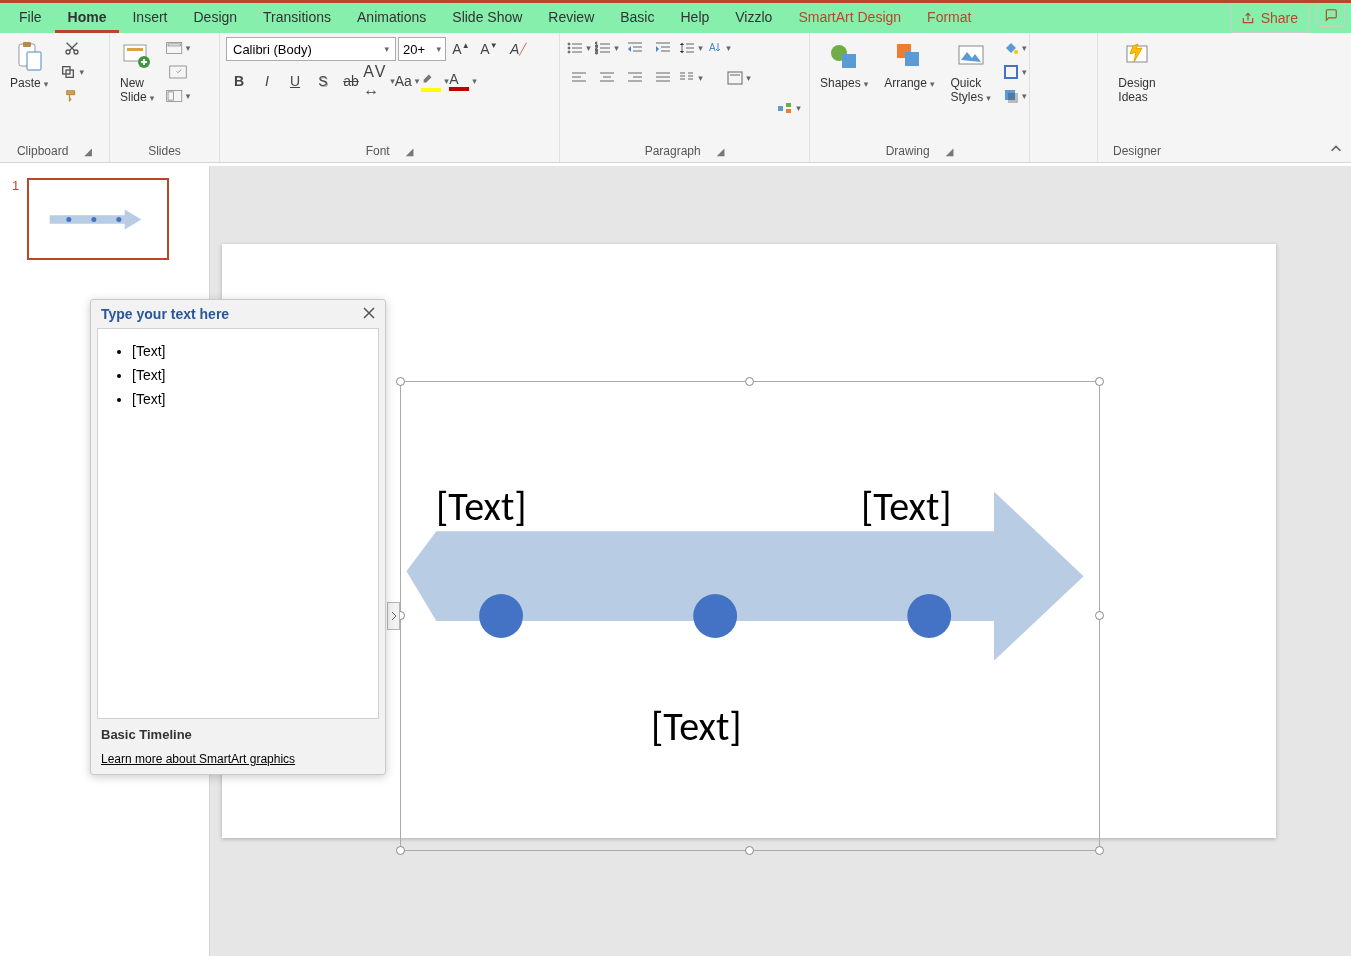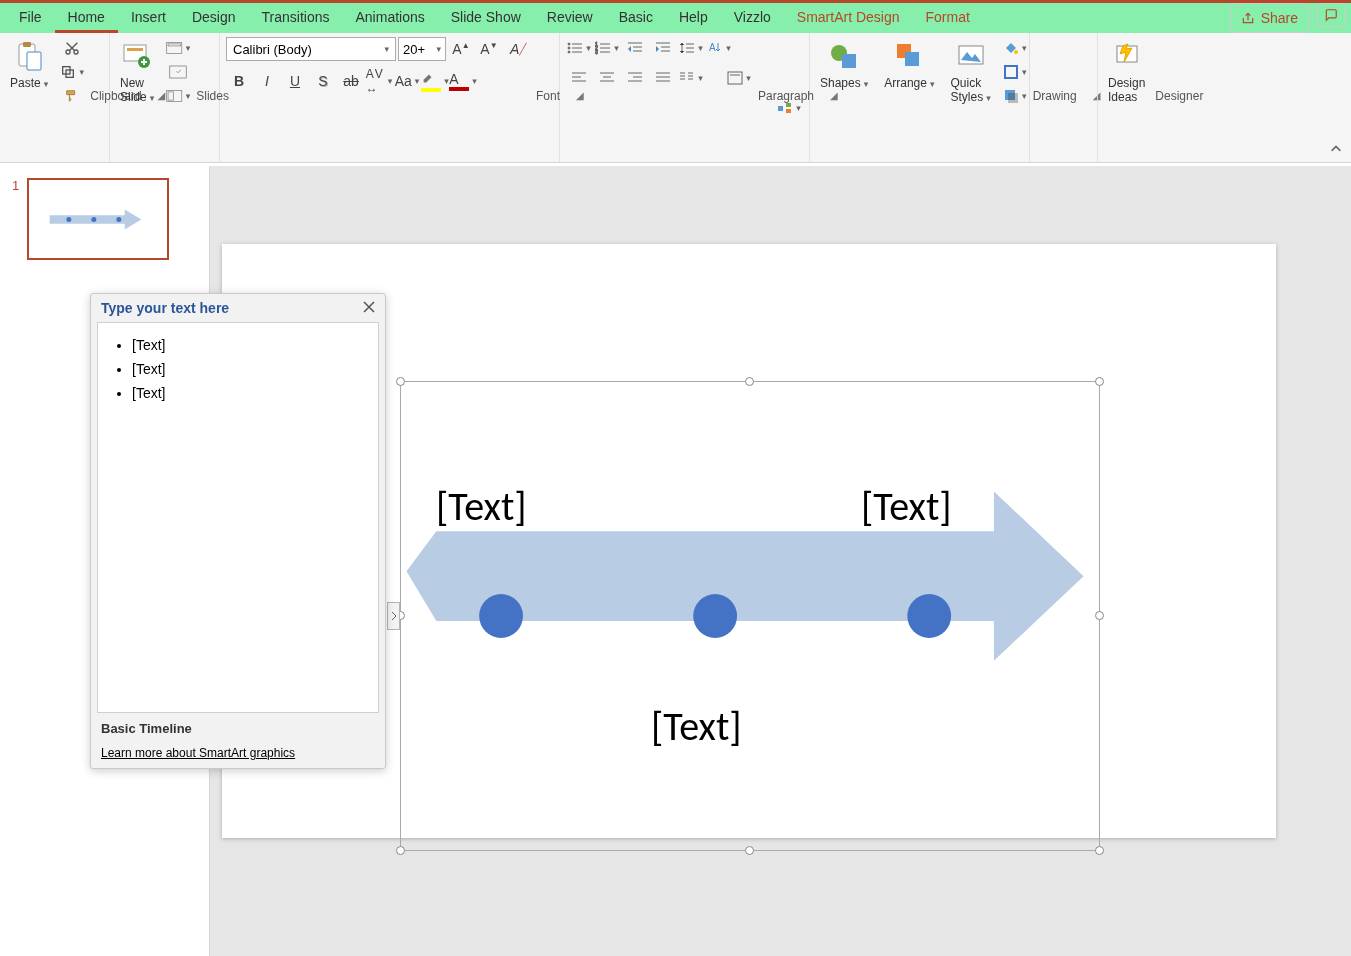--- a/index.html
+++ b/index.html
@@ -1,29 +1,29 @@
 <!DOCTYPE html>
 <html><head>
 <meta charset="utf-8">
 <style>
 * { box-sizing: border-box; margin: 0; padding: 0; font-family: "Segoe UI", Arial, sans-serif; }
 body { background: #fff; overflow: hidden; width: 1351px; height: 956px; position: relative; }
 
 
 .tabbar { height: 33px; border-top: 3px solid #b7472a; background: #86efac; display: flex; padding: 0 6px; font-size: 14px; color: #333; }
 .tabbar .tab { padding: 6px 13px; cursor: default; }
-.tabbar .tab.active { color: #333; border-bottom: 3px solid #b7472a; font-weight: 400; }
+.tabbar .tab.active { color: #333; border-bottom: 3px solid #b7472a; font-weight: 700; }
 .tabbar .tab.context { color: #b7472a; }
 .tabbar .spacer { flex: 1; }
 .tabbar .share-btn { display: flex; align-items: center; gap: 6px; border: 1px solid #ccc; padding: 3px 10px; border-radius: 3px; color: #b7472a; font-size: 14px; margin-right: 8px; }
 .tabbar .comments-btn { width: 28px; height: 24px; border: 1px solid #ccc; border-radius: 3px; display:flex; align-items:center; justify-content:center; color:#b7472a; }
 
 
 .ribbon { height: 130px; background: #f5f5f5; border-bottom: 1px solid #d6d6d6; display: flex; }
-.group { border-right: 1px solid #e1e1e1; display: flex; flex-direction: row; height: 100%; justify-content: space-between; }
+.group { border-right: 1px solid #e1e1e1; display: flex; flex-direction: column; height: 100%; justify-content: space-between; }
 .group-body { flex: 1; display: flex; align-items: flex-start; padding: 4px 6px; gap: 8px; }
 .group-label { font-size: 12px; color: #555; text-align: center; padding-bottom: 4px; display:flex; justify-content:center; align-items:center; gap:16px; }
 .launcher { font-size: 10px; color: #777; }
 .bigbtn { display: flex; flex-direction: column; align-items: center; gap: 3px; font-size: 12px; color: #333; padding: 2px 4px; }
 .bigbtn .ico { width: 34px; height: 34px; display:flex; align-items:center; justify-content:center; }
 .bigbtn svg { width: 32px; height: 32px; }
 .minibtn { width: 24px; height: 22px; display:flex; align-items:center; justify-content:center; color:#555; }
 .vcol { display:flex; flex-direction:column; gap: 2px; }
 .hrow { display:flex; align-items:center; gap:2px; }
 
@@ -53,21 +53,21 @@
 .handle.nw{left:-5px;top:-5px;} .handle.n{left:calc(50% - 5px);top:-5px;} .handle.ne{right:-5px;top:-5px;}
 .handle.w{left:-5px;top:calc(50% - 5px);} .handle.e{right:-5px;top:calc(50% - 5px);}
 .handle.sw{left:-5px;bottom:-5px;} .handle.s{left:calc(50% - 5px);bottom:-5px;} .handle.se{right:-5px;bottom:-5px;}
 .pane-toggle { position:absolute; left:-14px; top:calc(50% - 14px); width:13px; height:28px; border:1px solid #b5b5b5; background:#f3f3f3; display:flex; align-items:center; justify-content:center; font-size:10px; color:#666;}
 
 .svg-art { width:100%; height:100%; }
 
 .smartart-text { position:absolute; font-family: Calibri, Arial, sans-serif; font-size: 40px; color:#000; }
 
 
-.textpane { position:absolute; left:90px; top:293px; width: 296px; height: 476px; background:#f2f2f2; border:1px solid #c9c9c9; border-radius:3px; box-shadow: 0 2px 10px rgba(0,0,0,0.2); display:flex; flex-direction:column; }
+.textpane { position:absolute; left:90px; top:299px; width: 296px; height: 476px; background:#f2f2f2; border:1px solid #c9c9c9; border-radius:3px; box-shadow: 0 2px 10px rgba(0,0,0,0.2); display:flex; flex-direction:column; }
 .textpane-header { padding: 6px 10px; display:flex; justify-content:space-between; align-items:center; color:#2a5699; font-weight:600; font-size:14px; }
 .textpane-body { background:#fff; border:1px solid #d0d0d0; margin: 0 6px; flex:1; padding: 10px; }
 .textpane-body ul { list-style: disc; padding-left: 24px; font-size: 14px; }
 .textpane-body li { padding: 4px 0; }
 .textpane-footer { padding: 8px 10px; font-size: 12px; color:#333; }
 .textpane-footer .title { font-weight:700; margin-bottom:4px; font-size:13px; }
 .textpane-footer a { color:#000000; text-decoration: underline; cursor:pointer; display:inline-block; margin-top:6px; }
 
 .dd::after{content:"▾"; font-size:9px; color:#666; margin-left:3px;}
 </style>
@@ -214,21 +214,21 @@
         <div class="fontbtn">
             <u>U</u>
           </div>
         <div class="fontbtn">
             <span style="text-shadow:1px 1px #aaa">S</span>
           </div>
         <div class="fontbtn">
             <span style="text-decoration:line-through">ab</span>
           </div>
         <div class="fontbtn dd">
-            <span style="letter-spacing:2px;font-size:12px">AV<br>↔</span>
+            <span style="letter-spacing:2px;font-size:16px">AV<br>↔</span>
           </div>
         <div class="fontbtn dd">
             <span>Aa</span>
           </div>
         <div class="fontbtn dd">
             <div><svg width="14" height="14" viewBox="0 0 16 16">
                 <path d="M3 10l6-6 3 3-6 6H3z" fill="#777"></path>
               </svg><div class="highlight-bar" style="background:#ffff00"></div></div>
           </div>
         <div class="fontbtn dd">

